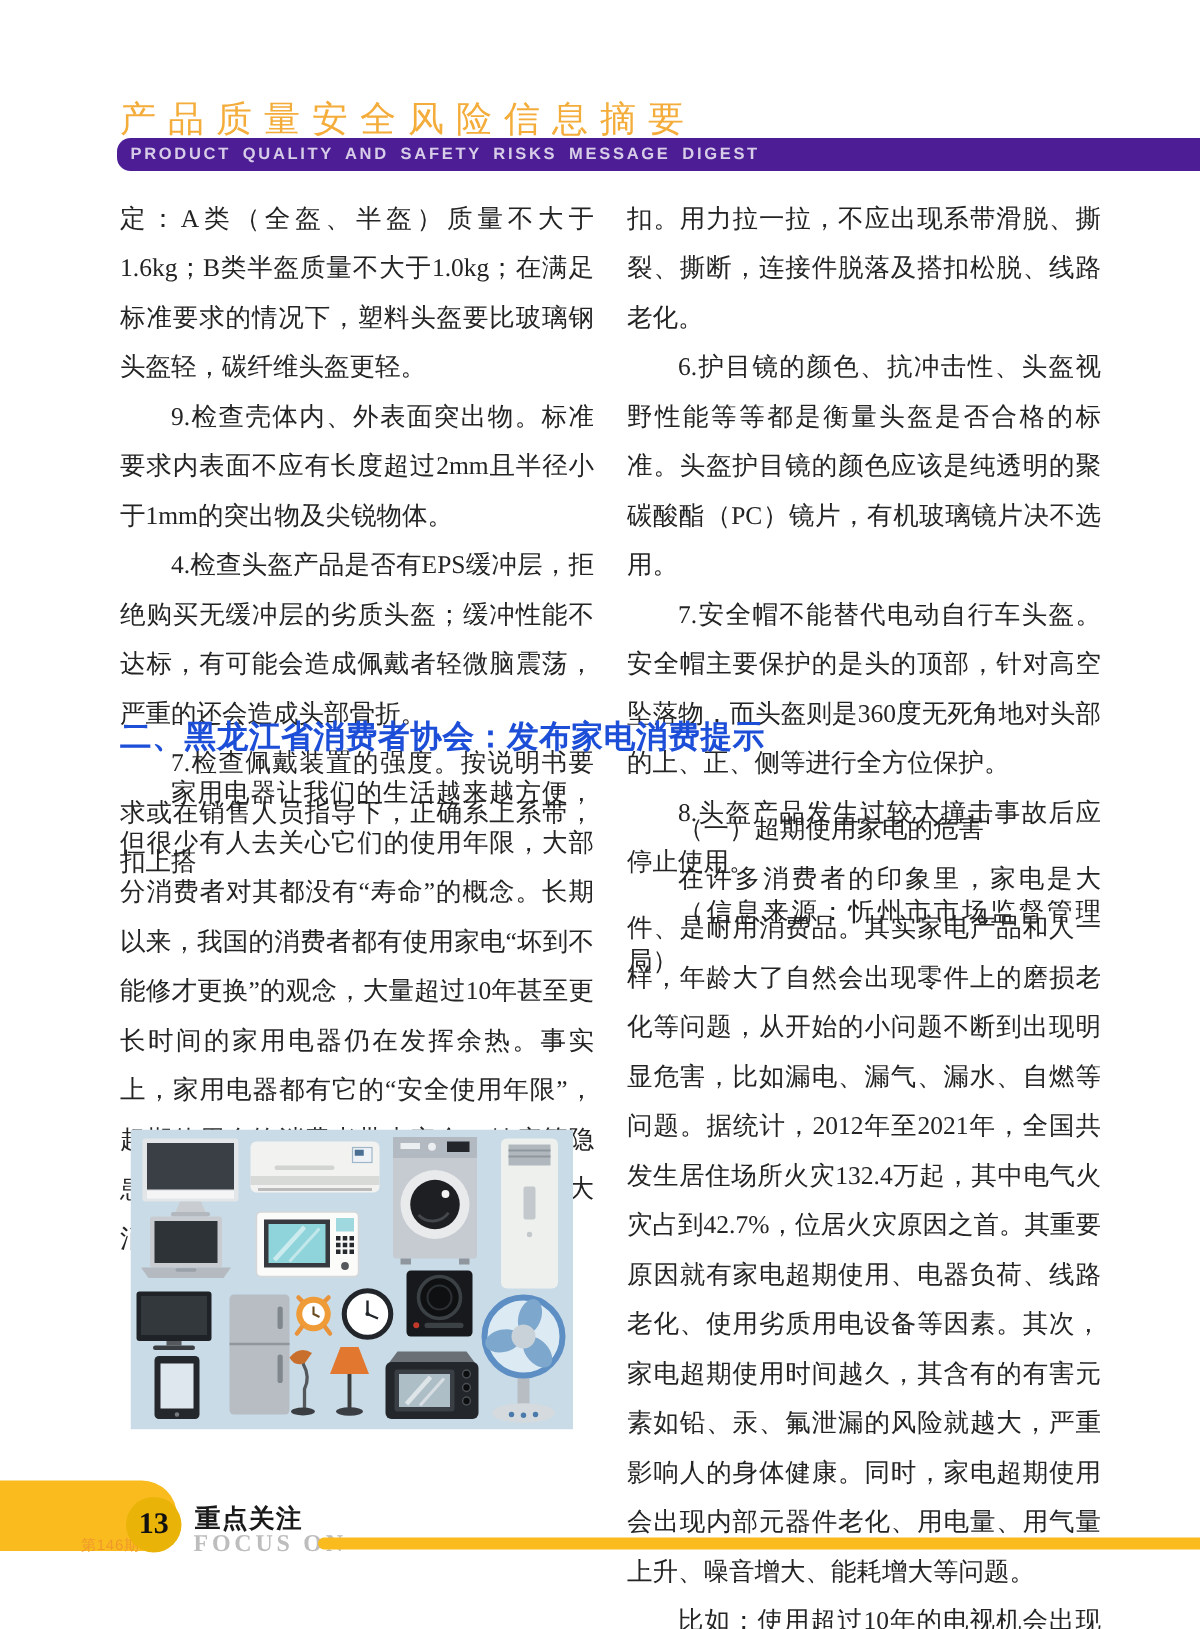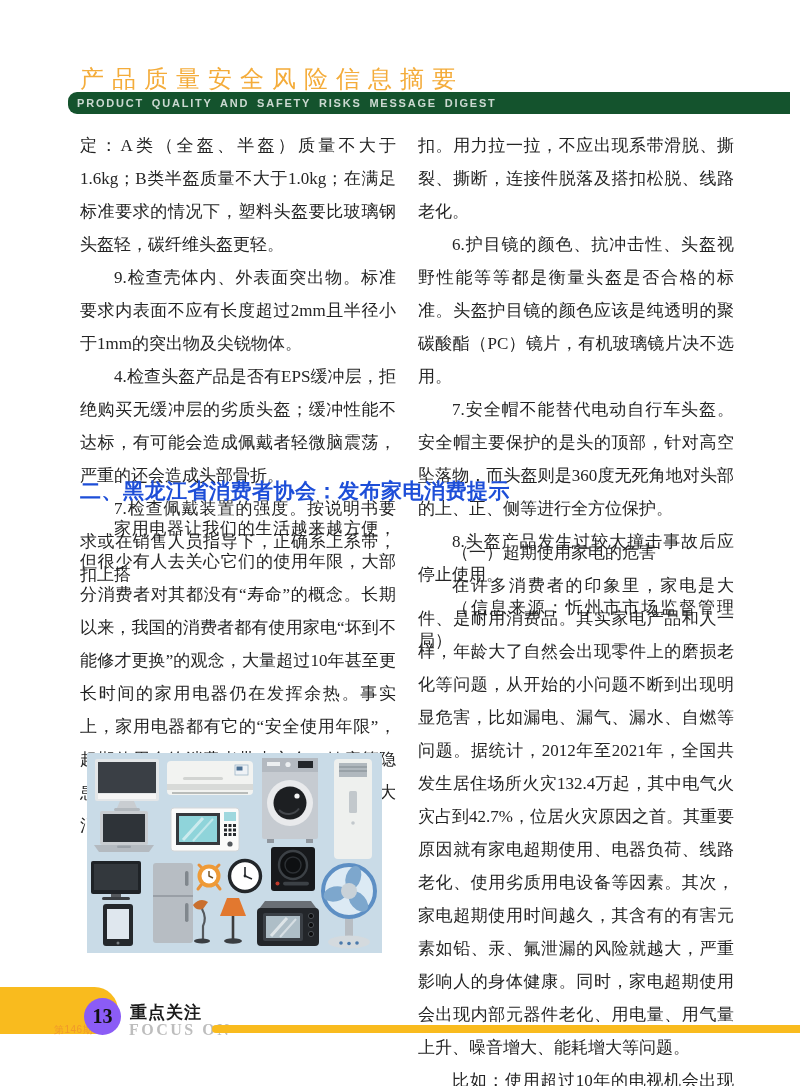--- a/index.html
+++ b/index.html
@@ -7,22 +7,22 @@
     position:relative;width:800px;height:1086px;background:#ffffff;overflow:hidden;
     font-family:"Liberation Serif","DejaVu Serif",serif;
   }
   
   .header-title{
     position:absolute;left:80px;top:63px;
     font-family:"Liberation Sans","DejaVu Sans",sans-serif;
     font-size:24px;font-weight:500;letter-spacing:8px;color:#F4AC3A;white-space:nowrap;
   }
   .header-bar{
-    position:absolute;left:68px;top:92px;width:722px;height:22px;
-    background:#14532d;border-radius:9px 0 0 9px;display:flex;align-items:center;
+    position:absolute;left:78px;top:92px;width:722px;height:22px;
+    background:#4c1d95;border-radius:9px 0 0 9px;display:flex;align-items:center;
   }
   .header-bar .en{
     margin-left:9px;font-family:"Liberation Sans","DejaVu Sans",sans-serif;
     font-size:11px;font-weight:600;letter-spacing:1.8px;word-spacing:3px;
     color:rgba(255,255,255,0.78);white-space:nowrap;
   }
   
   .col{position:absolute;width:316px;}
   .col.c1l{left:80px;top:129px;}
   .col.c1r{left:418px;top:129px;}
@@ -46,21 +46,21 @@
     position:absolute;left:0;top:987px;width:118px;height:47px;
     background:#F9BB1E;border-radius:0 26px 26px 0;
   }
   .issue-label{
     position:absolute;left:54px;top:1023px;z-index:2;
     font-family:"Liberation Sans","DejaVu Sans",sans-serif;
     font-size:10px;color:#F0992B;letter-spacing:0.5px;
   }
   .page-circle{
     position:absolute;left:84px;top:998px;width:37px;height:37px;z-index:3;
-    background:#8b5cf6;border-radius:50%;
+    background:#eab308;border-radius:50%;
     display:flex;align-items:center;justify-content:center;
     font-family:"Liberation Serif","DejaVu Serif",serif;
     font-size:20px;font-weight:700;color:#111111;
   }
   .footer-title-cn{
     position:absolute;left:130px;top:1001px;
     font-family:"Liberation Serif","DejaVu Serif",serif;
     font-size:17px;font-weight:700;color:#1a1a1a;letter-spacing:1px;white-space:nowrap;
   }
   .footer-title-en{

